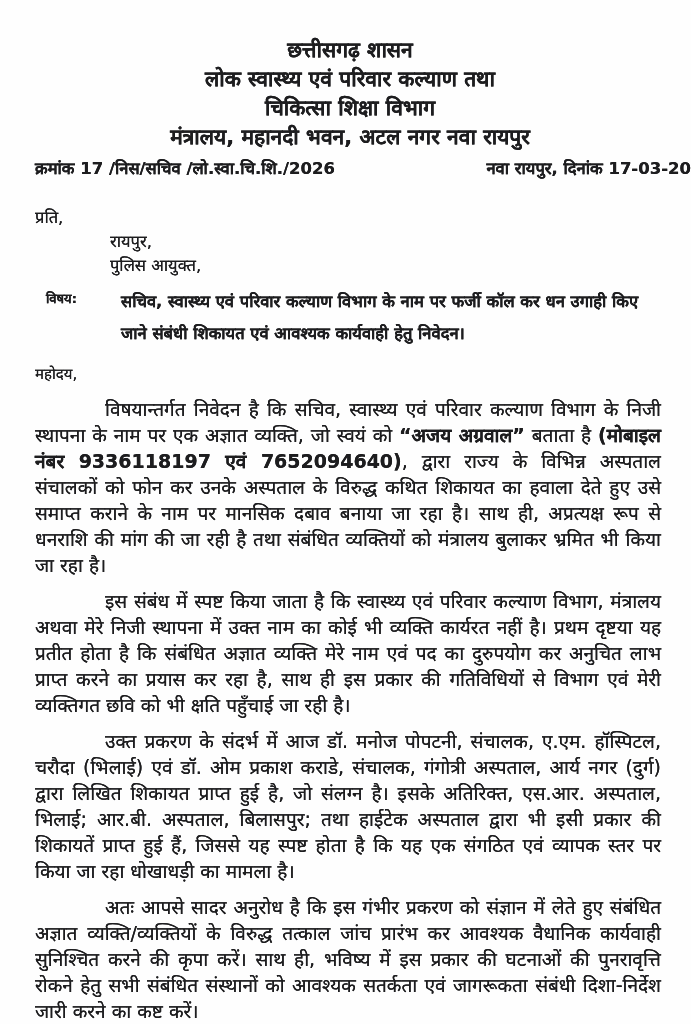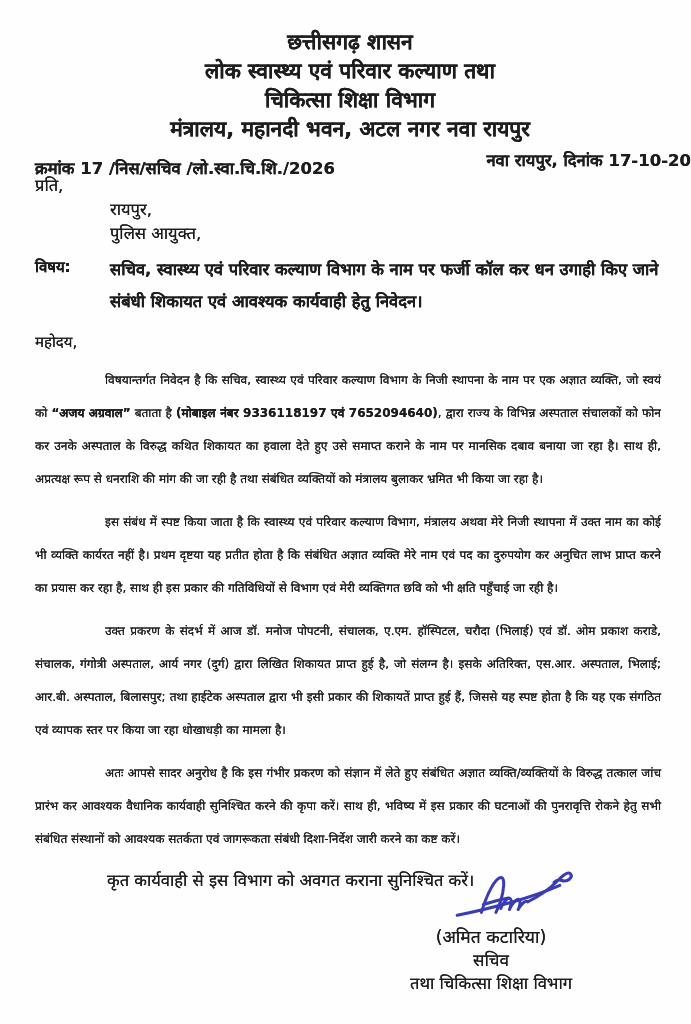--- a/index.html
+++ b/index.html
@@ -11,53 +11,53 @@
   *{box-sizing:border-box;margin:0;padding:0;}
   html,body{width:691px;height:1024px;overflow:hidden;background:#ffffff;}
   body{
     font-family:"DejaVu Sans","Liberation Sans",sans-serif;
     color:var(--text);
   }
   .page{
     position:relative;
     width:691px;height:1024px;
     background:var(--bg);
-    padding:28px 26px 0 35px;
+    padding:36px 26px 0 35px;
     text-shadow:0 0 0.5px currentColor; 
   }
   
   .letter-head{text-align:center;font-weight:700;}
   .letter-head .hline{font-size:21px;line-height:29px;}
   
   .ref-row{
     position:relative;
     margin-top:4px;
     font-weight:700;
     font-size:16.5px;
     line-height:26px;
     height:26px;
     white-space:nowrap;
   }
-  .ref-row .ref-number{position:absolute;left:0;top:8px;}
+  .ref-row .ref-number{position:absolute;left:0;top:0;}
   .ref-row .ref-date{position:absolute;right:-26px;top:0;} 
   
-  .to-label{font-size:16.5px;line-height:24px;}
+  .to-label{font-size:16.5px;line-height:24px;margin-top:24px;}
   .addr-lines{padding-left:75px;}
   .addr-line{font-size:16.5px;line-height:24px;}
   
   .subject-row{display:flex;margin-top:8px;font-weight:700;}
-  .subject-label{flex:0 0 75px;font-size:15px;line-height:26px;}
+  .subject-label{flex:0 0 75px;font-size:13px;line-height:26px;margin-left:11px;}
   .subject-text{flex:1;font-size:16.5px;line-height:32px;padding-right:6px;}
   
   .salutation{margin-top:12px;font-size:15px;line-height:24px;}
   .body-paras{padding-right:4px;}
   .para{
     margin-top:10px;
-    font-size:12px;
-    line-height:33px;
+    font-size:19px;
+    line-height:26px;
     text-align:justify;
     text-indent:70px;
   }
   .para .seg-bold{font-weight:700;}
   .closing-line{margin-top:12px;padding-left:72px;font-size:16.5px;line-height:25px;}
   
   .sig-block{
     width:320px;
     margin:-28px 14px 0 auto;
     text-align:center;
@@ -74,21 +74,21 @@
 
   <div class="letter-head">
     <div class="hline">छत्तीसगढ़ शासन</div>
     <div class="hline">लोक स्वास्थ्य एवं परिवार कल्याण तथा</div>
     <div class="hline">चिकित्सा शिक्षा विभाग</div>
     <div class="hline">मंत्रालय, महानदी भवन, अटल नगर नवा रायपुर</div>
   </div>
 
   <div class="ref-row">
     <span class="ref-number">क्रमांक 17 /निस/सचिव /लो.स्वा.चि.शि./2026</span>
-    <span class="ref-date">नवा रायपुर, दिनांक 17-10-20</span>
+    <span class="ref-date">नवा रायपुर, दिनांक 17-03-20</span>
   </div>
 
   <div class="to-label">प्रति,</div>
   <div class="addr-lines">
       <div class="addr-line">रायपुर,</div>
       <div class="addr-line">पुलिस आयुक्त,</div>
     </div>
 
   <div class="subject-row">
     <span class="subject-label">विषय:</span>

